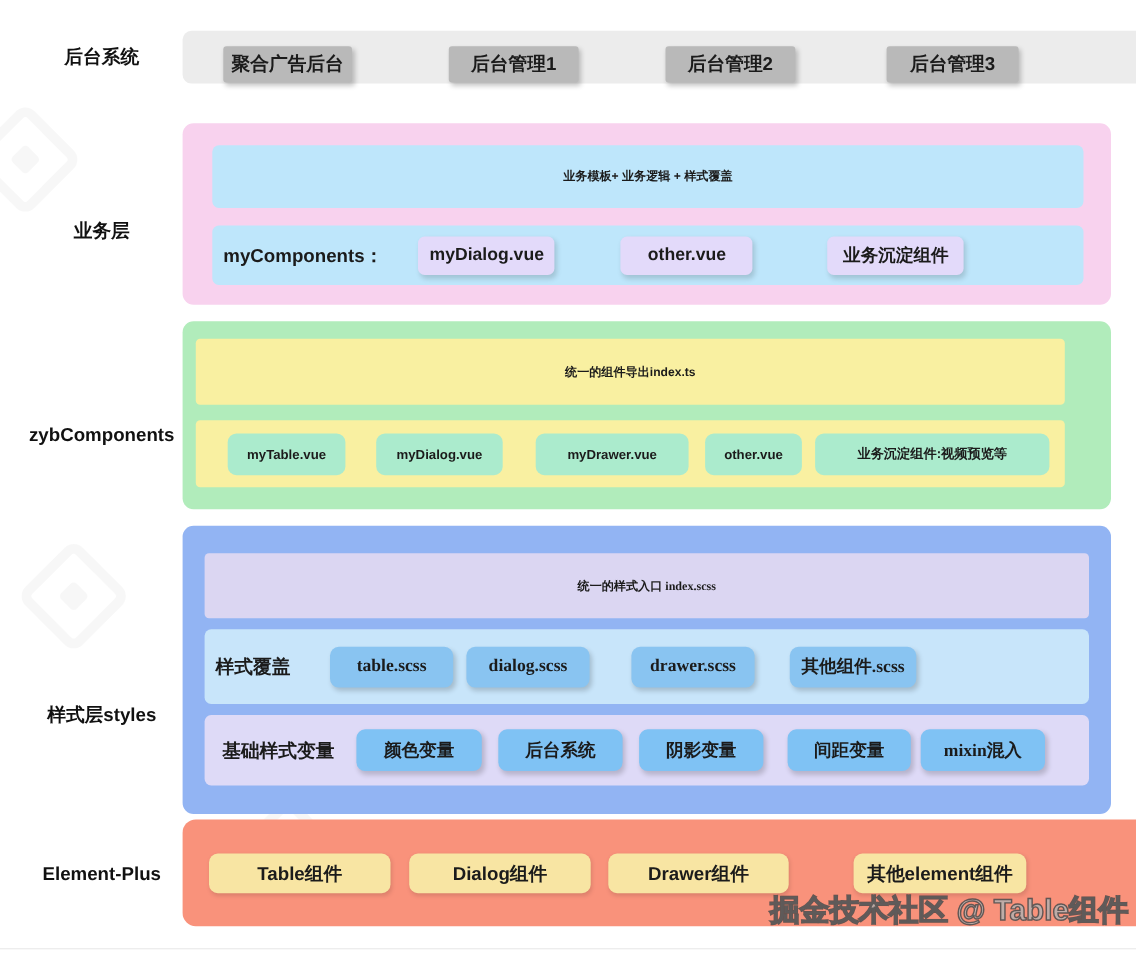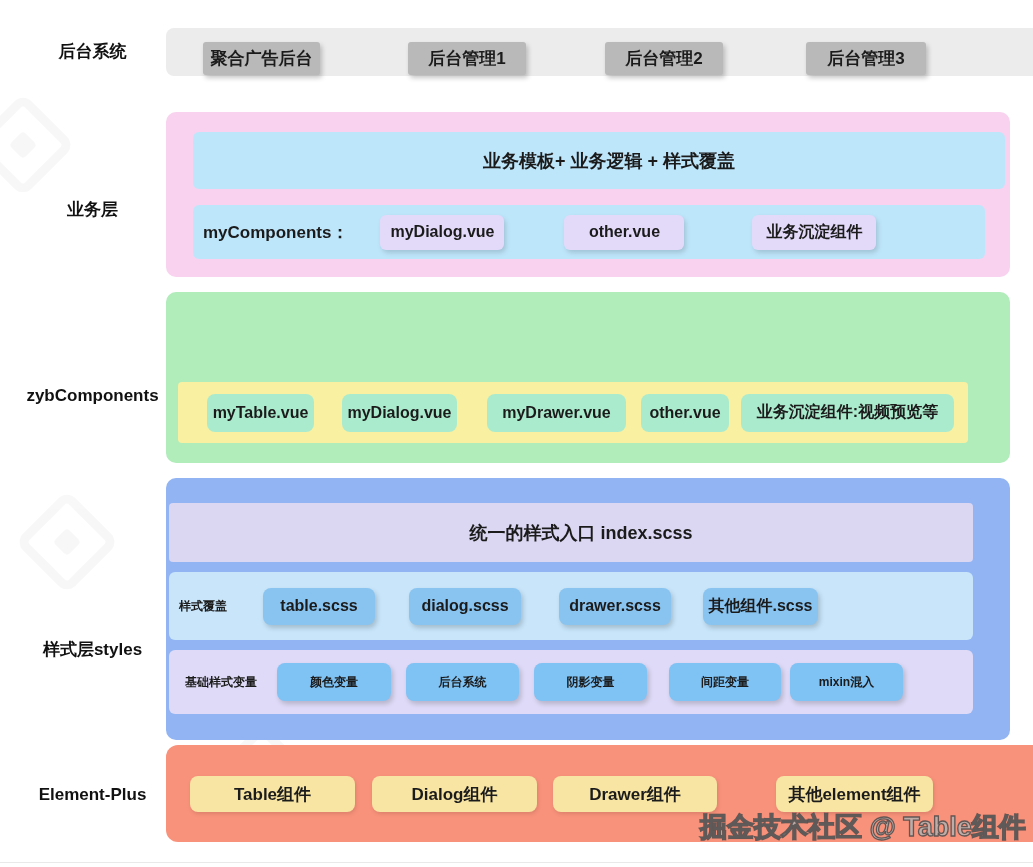--- a/index.html
+++ b/index.html
@@ -16,49 +16,49 @@
   .layer-styles{top:478px;height:262px;background:var(--styles-container,#92b4f3);border-radius:10px;}
   .layer-element{top:745px;height:97px;background:var(--element-container,#f9927b);border-radius:12px;padding-left:40px;}
 
   .chip{position:absolute;display:flex;align-items:center;justify-content:center;
     font-weight:700;white-space:nowrap;}
   .backend-chip{top:14px;height:33px;background:var(--backend-chip,#b9b9b9);
     font-size:17px;border-radius:3px;box-shadow:2px 3px 5px rgba(0,0,0,0.22);}
 
   .inner-box{position:absolute;border-radius:6px;}
   .centered-box{display:flex;align-items:center;justify-content:center;
-    font-size:18px;font-weight:700;padding-left:20px;}
+    font-size:11px;font-weight:700;}
   .flex-box{display:flex;align-items:center;}
 
   .business-box{left:27px;width:792px;background:var(--business-box,#bee6fb);}
   .business-box1{top:20px;height:57px;}
   .business-box2{top:93px;height:54px;padding-left:10px;box-sizing:border-box;}
   .business-label{font-size:17px;font-weight:700;}
   .business-chip{position:static;height:35px;border-radius:6px;display:flex;align-items:center;
     justify-content:center;font-size:16px;font-weight:600;
     background:var(--business-chip,#e3dafa);box-shadow:2px 3px 5px rgba(0,0,0,0.15);}
 
   .zyb-box{left:12px;width:790px;background:var(--zyb-box,#f9f0a1);border-radius:4px;}
   .zyb-box1{top:16px;height:60px;}
   .zyb-box2{top:90px;height:61px;padding-left:29px;box-sizing:border-box;}
   .zyb-chip{position:static;height:38px;border-radius:8px;display:flex;align-items:center;
-    justify-content:center;font-size:16px;font-weight:600;background:var(--zyb-chip,#abebcd);}
+    justify-content:center;font-size:12px;font-weight:600;background:var(--zyb-chip,#abebcd);}
 
-  .styles-inner{left:3px;width:804px;box-sizing:border-box;}
+  .styles-inner{left:20px;width:804px;box-sizing:border-box;font-family:Liberation Serif, serif;}
   .styles-entry{top:25px;height:59px;background:var(--styles-entry-box,#dbd6f2);border-radius:4px;}
   .styles-override{top:94px;height:68px;background:var(--styles-override-box,#c8e5fa);
     border-radius:6px;padding-left:10px;}
   .styles-vars{top:172px;height:64px;background:var(--styles-vars-box,#dedaf7);
     border-radius:6px;padding-left:16px;}
-  .row-label{font-size:12px;font-weight:700;}
+  .row-label{font-size:17px;font-weight:700;}
   .override-chip{position:static;height:37px;border-radius:8px;display:flex;align-items:center;
     justify-content:center;font-size:16px;font-weight:600;
     background:var(--styles-override-chip,#89c4f1);box-shadow:2px 3px 5px rgba(0,0,0,0.18);}
   .vars-chip{position:static;height:38px;border-radius:8px;display:flex;align-items:center;
-    justify-content:center;font-size:12px;font-weight:700;
+    justify-content:center;font-size:16px;font-weight:700;
     background:var(--styles-vars-chip,#7fc2f4);box-shadow:2px 3px 5px rgba(0,0,0,0.18);}
 
   .element-chip{top:31px;height:36px;background:var(--element-chip,#f8e5a3);
     font-size:17px;border-radius:8px;box-shadow:1px 2px 4px rgba(0,0,0,0.12);}
 
   .credit-watermark{position:absolute;left:700px;top:809px;font-size:27px;font-weight:700;
     color:rgba(225,225,225,0.55);-webkit-text-stroke:1.3px rgba(70,70,70,0.8);
     text-shadow:0 0 1px rgba(80,80,80,0.6);white-space:nowrap;}
 
   .wm{position:absolute;width:56px;height:56px;border:9px solid #9a9a9a;border-radius:12px;
@@ -99,35 +99,36 @@
     <div class="inner-box centered-box business-box business-box1">业务模板+ 业务逻辑 + 样式覆盖</div>
     <div class="inner-box flex-box business-box business-box2">
       <span class="business-label">myComponents：</span>
       <div class="business-chip" style="width:124px;margin-left:32px;">myDialog.vue</div>
       <div class="business-chip" style="width:120px;margin-left:60px;">other.vue</div>
       <div class="business-chip" style="width:124px;margin-left:68px;">业务沉淀组件</div>
     </div>
   </div>
 
   <div class="layer layer-zyb">
+    <div class="inner-box centered-box zyb-box zyb-box1">统一的组件导出index.ts</div>
     <div class="inner-box flex-box zyb-box zyb-box2">
       <div class="zyb-chip" style="width:107px;">myTable.vue</div>
       <div class="zyb-chip" style="width:115px;margin-left:28px;">myDialog.vue</div>
       <div class="zyb-chip" style="width:139px;margin-left:30px;">myDrawer.vue</div>
       <div class="zyb-chip" style="width:88px;margin-left:15px;">other.vue</div>
       <div class="zyb-chip" style="width:213px;margin-left:12px;">业务沉淀组件:视频预览等</div>
     </div>
   </div>
 
   <div class="layer layer-styles">
     <div class="inner-box centered-box styles-inner styles-entry">统一的样式入口 index.scss</div>
     <div class="inner-box flex-box styles-inner styles-override">
       <span class="row-label">样式覆盖</span>
       <div class="override-chip" style="width:112px;margin-left:36px;">table.scss</div>
-      <div class="override-chip" style="width:112px;margin-left:34px;">dialog.scss</div>
+      <div class="override-chip" style="width:112px;margin-left:12px;">dialog.scss</div>
       <div class="override-chip" style="width:112px;margin-left:38px;">drawer.scss</div>
       <div class="override-chip" style="width:115px;margin-left:32px;">其他组件.scss</div>
     </div>
     <div class="inner-box flex-box styles-inner styles-vars">
       <span class="row-label">基础样式变量</span>
       <div class="vars-chip" style="width:114px;margin-left:20px;">颜色变量</div>
       <div class="vars-chip" style="width:113px;margin-left:15px;">后台系统</div>
       <div class="vars-chip" style="width:113px;margin-left:15px;">阴影变量</div>
       <div class="vars-chip" style="width:112px;margin-left:22px;">间距变量</div>
       <div class="vars-chip" style="width:113px;margin-left:9px;">mixin混入</div>

